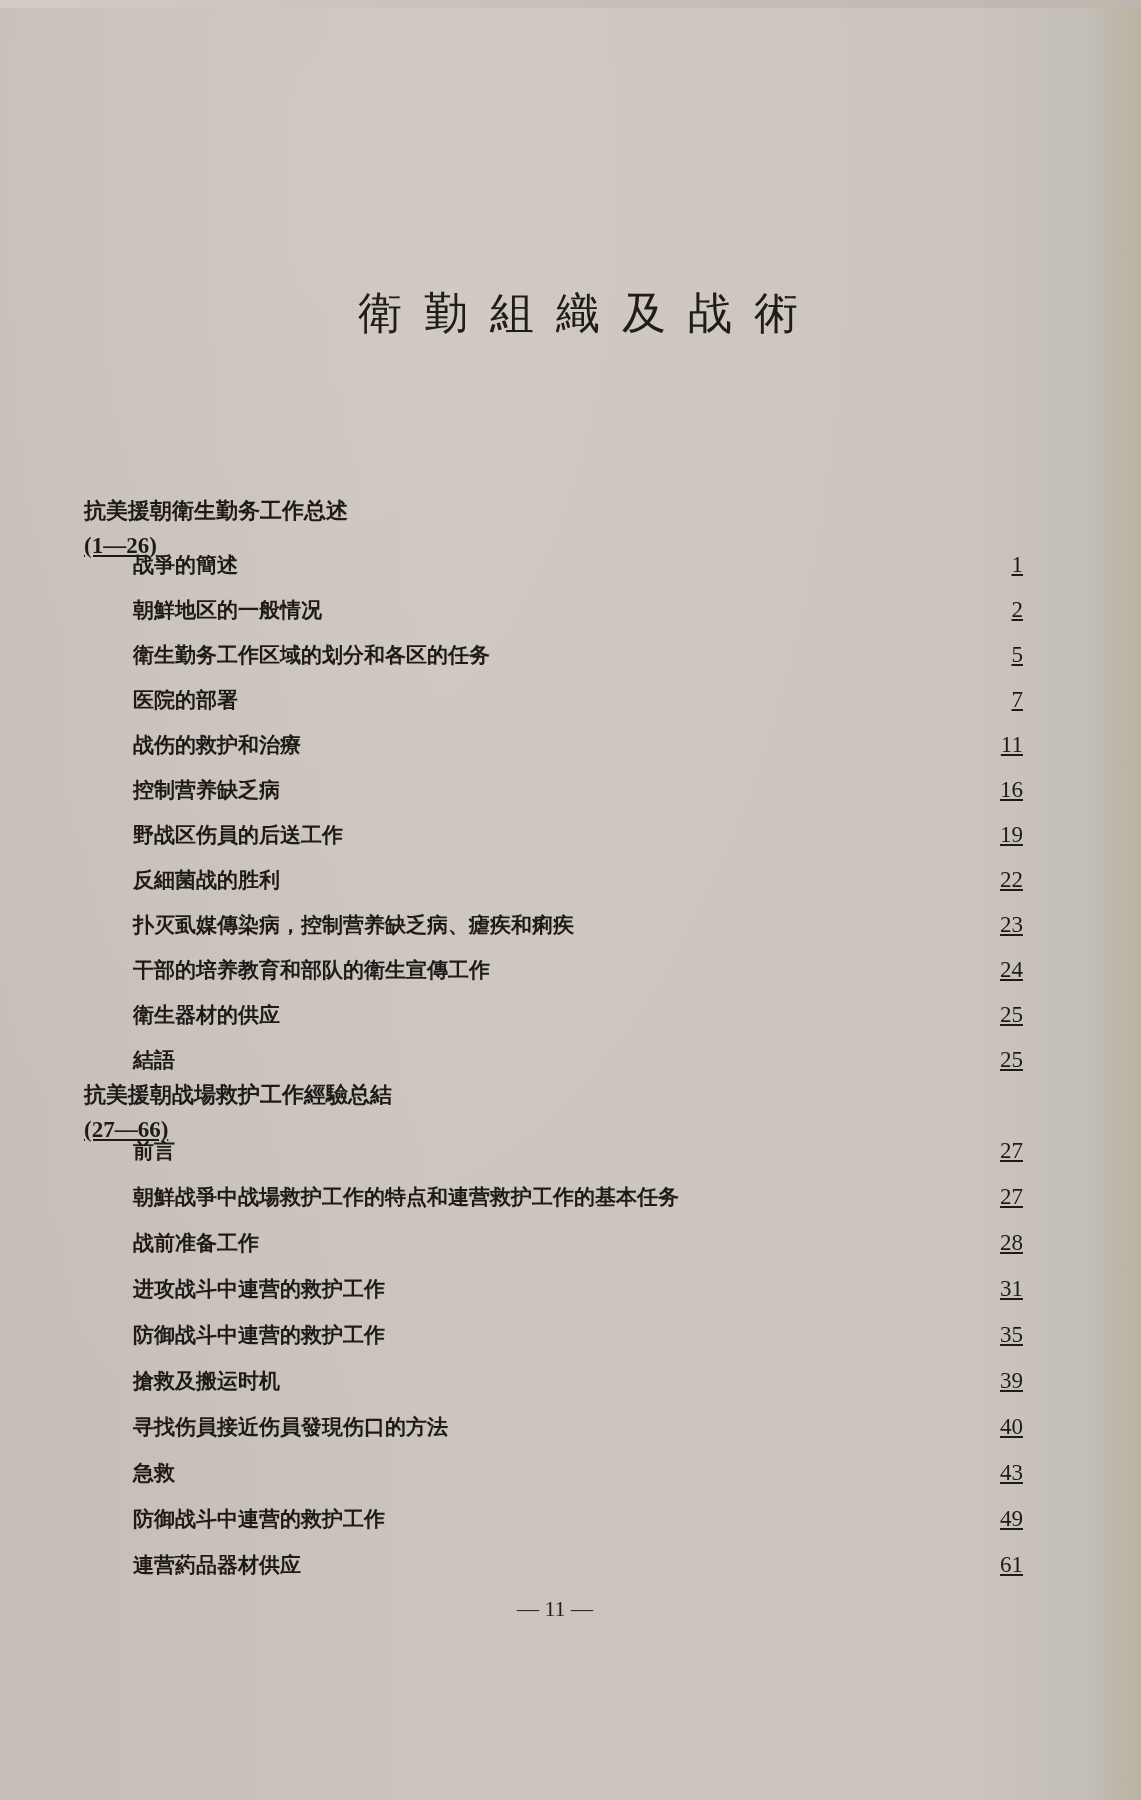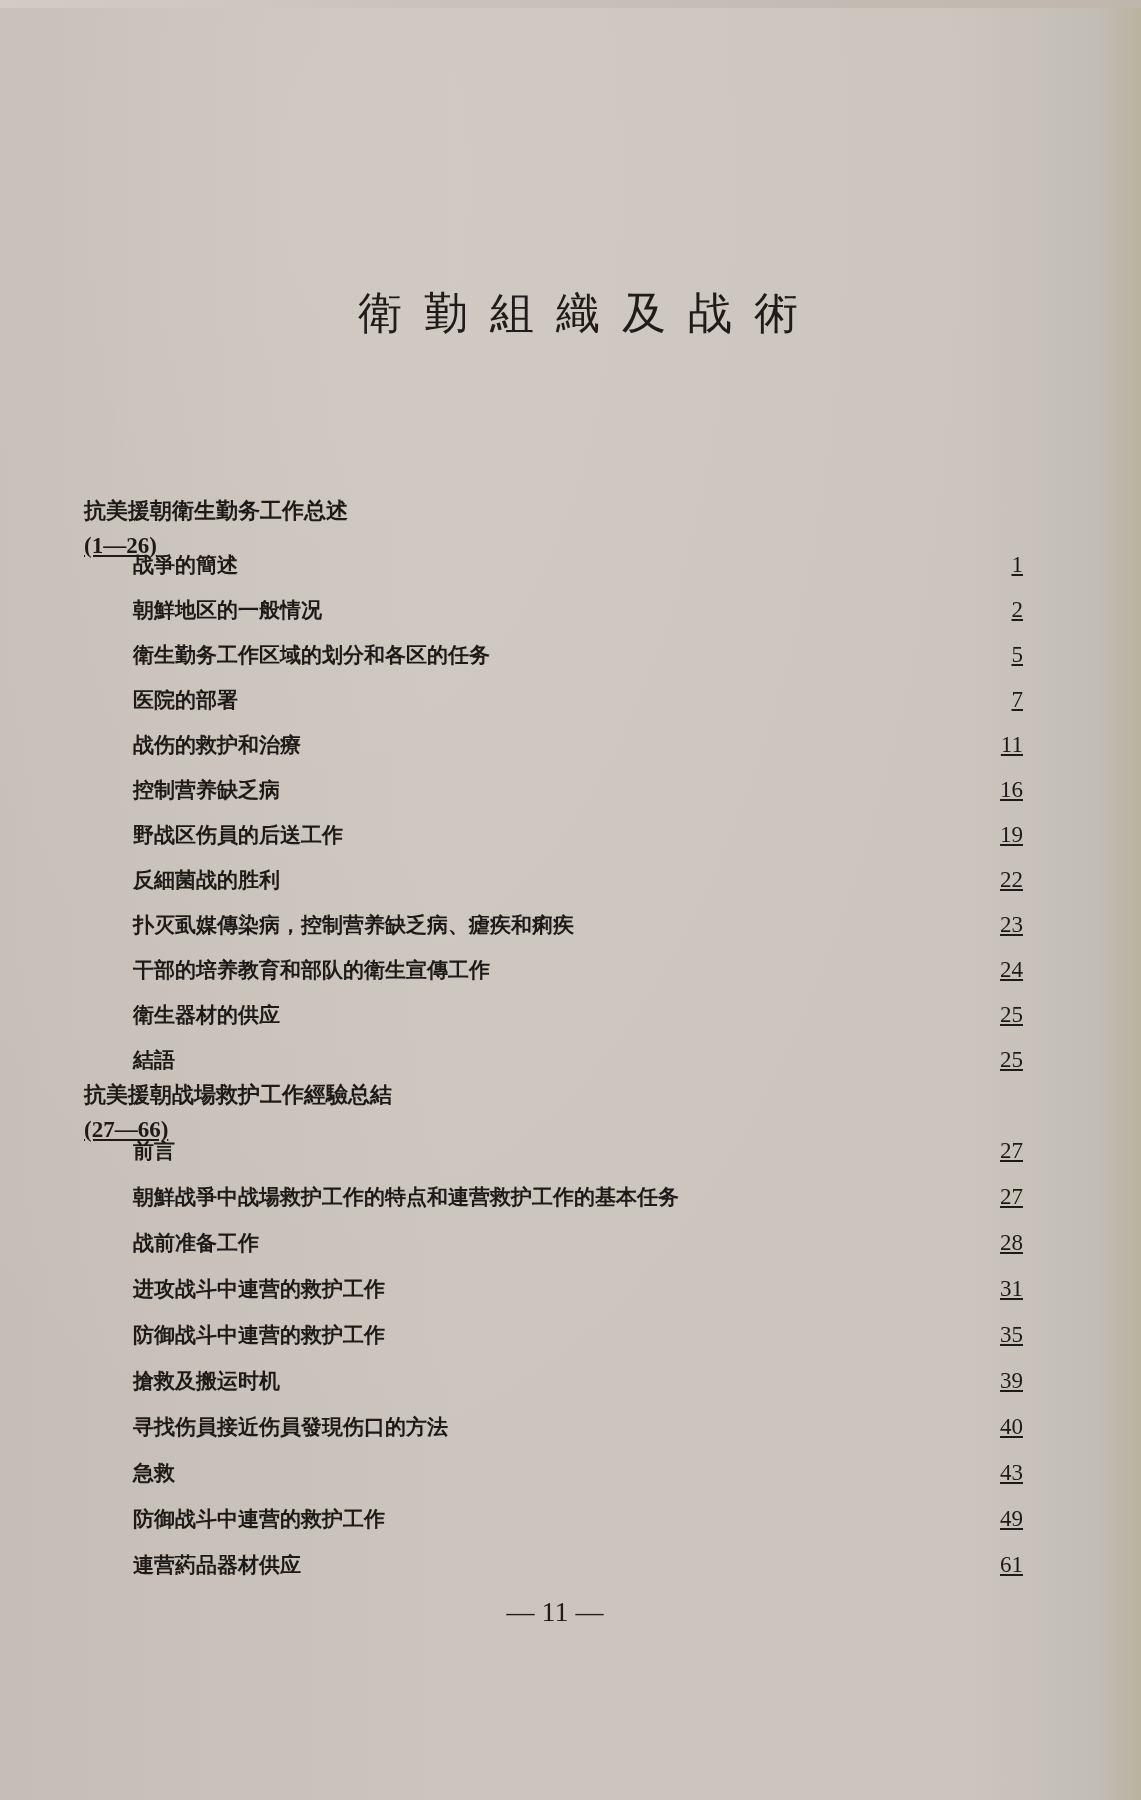--- a/index.html
+++ b/index.html
@@ -88,21 +88,21 @@
       text-decoration: underline;
     }
     .row.level-1 .page-num { font-weight: bold; font-size: 23px; }
 
     .footer {
       position: absolute;
       top: 1596px;
       left: 0; width: 1110px;
       text-align: center;
       font-family: "Liberation Serif", serif;
-      font-size: 28px;
+      font-size: 22px;
       color: #1f1c19;
     }
   </style>
 </head>
 <body>
 
 <div class="page">
   <div class="top-strip"></div>
 
   <h1 class="title">衛勤組織及战術</h1>

